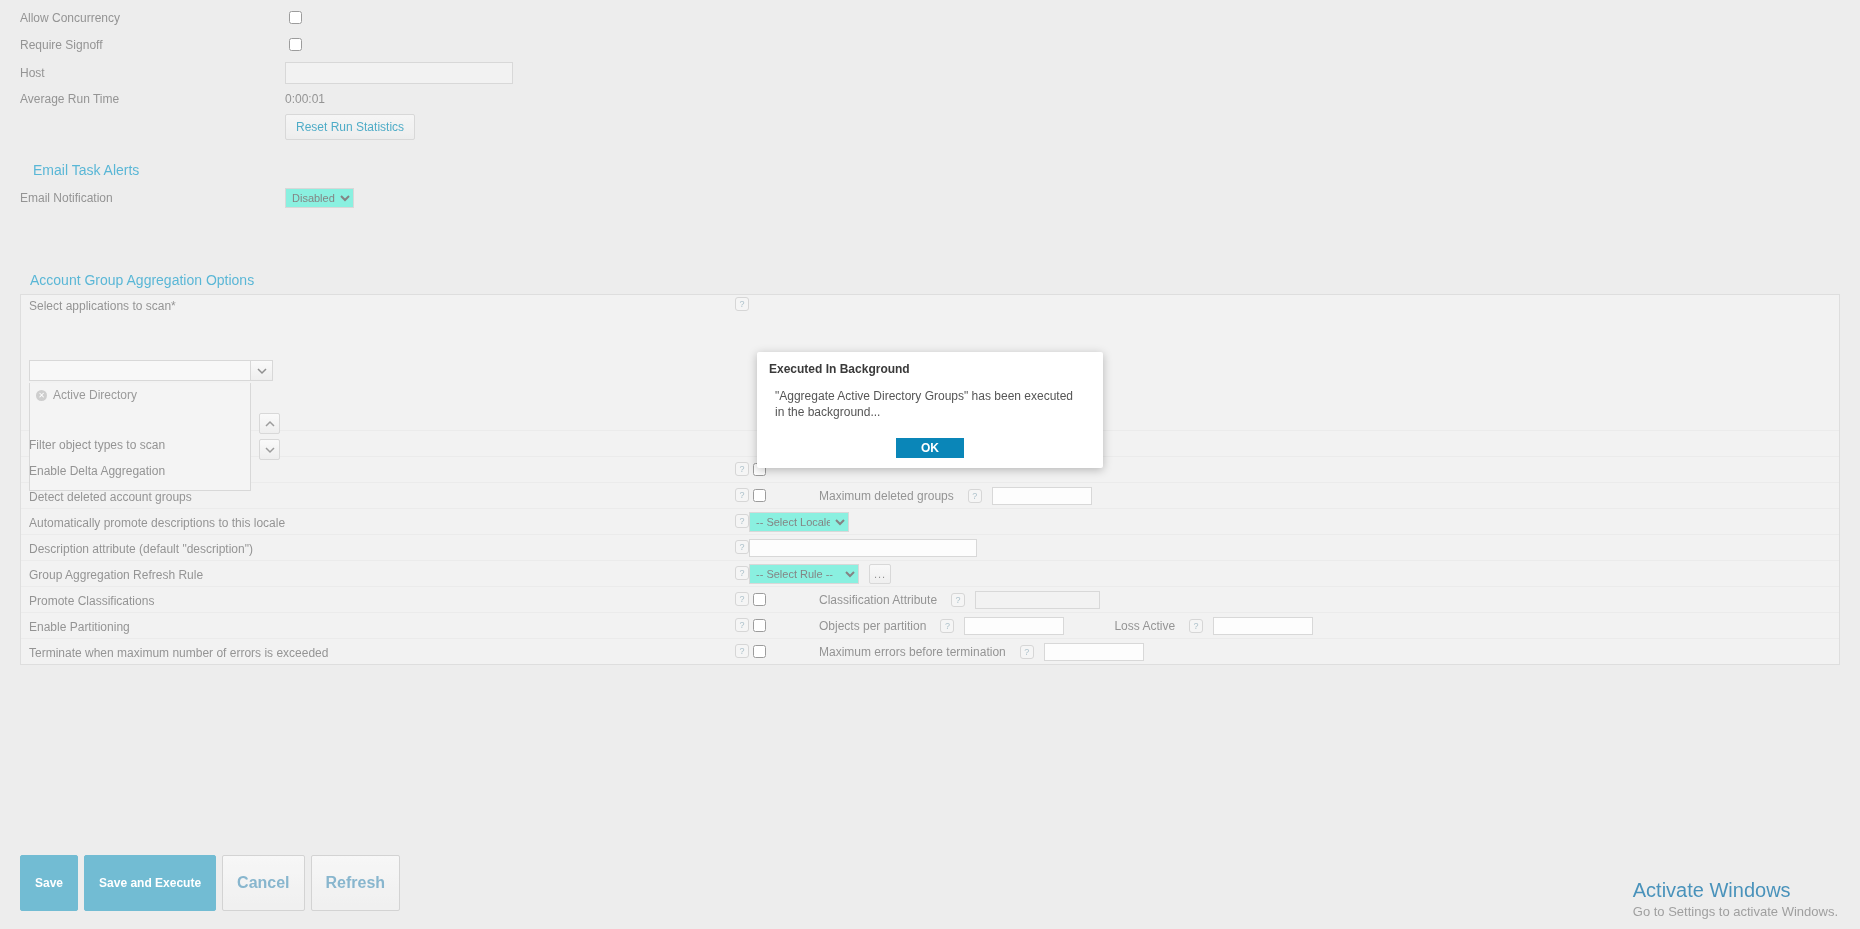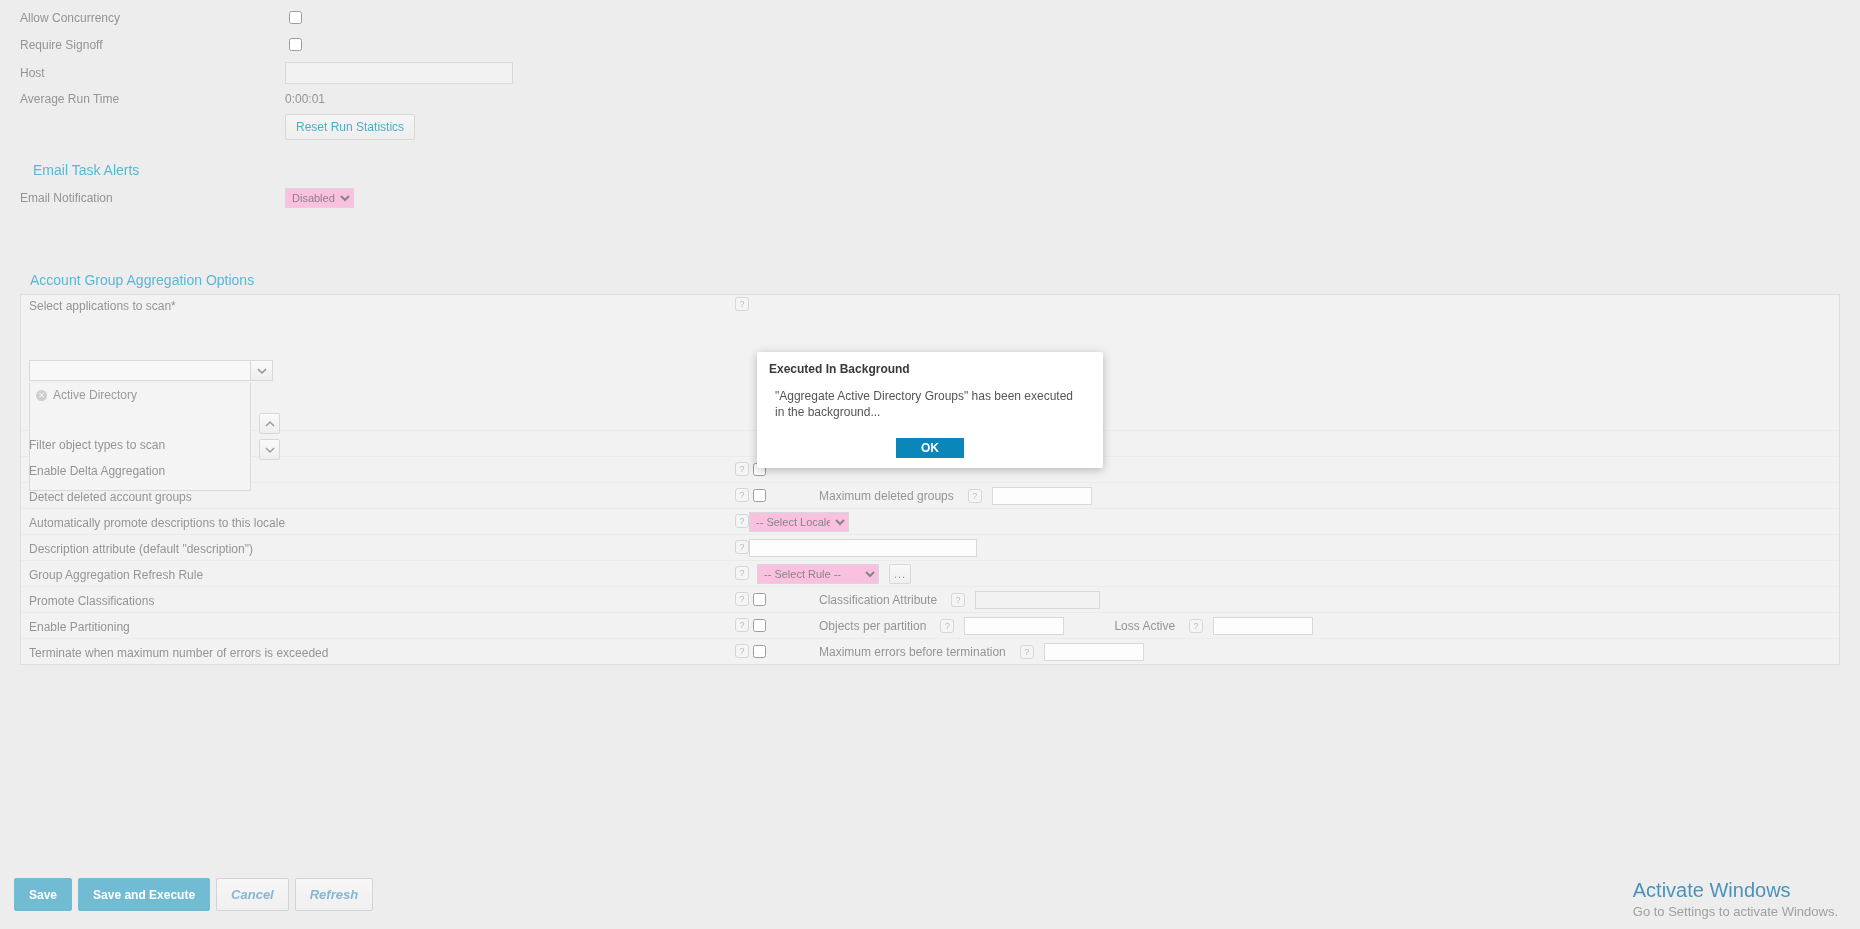--- a/index.html
+++ b/index.html
@@ -43,46 +43,45 @@
     padding: 2px 6px;
     font-size: 12px;
     color: #555;
   }
   input[type="checkbox"] {
     width: 13px;
     height: 13px;
   }
   select {
     border: 1px solid #c9c9c9;
-    background: #f9a8d4;
+    background: #5eead4;
     height: 20px;
     font-size: 11px;
     color: #555;
     padding: 0 2px;
   }
 
   .btn-gray {
     background: linear-gradient(#f2f2f2, #e7e7e7);
     border: 1px solid #c9c9c9;
     border-radius: 2px;
     color: #0a8cb2;
     font-size: 12px;
     padding: 5px 10px;
     cursor: pointer;
   }
   .btn-gray-alt {
     background: linear-gradient(#f4f4f4, #eaeaea);
     border: 1px solid #c3c3c3;
     border-radius: 2px;
     color: #5a9abb;
-    font-size: 13px;
+    font-size: 16px;
     font-weight: bold;
-    padding: 8px 14px;
-    cursor: pointer;
-    font-style: italic;
+    padding: 18px 14px;
+    cursor: pointer;
   }
   .btn-blue {
     background: #3ca2c2;
     border: 1px solid #3ca2c2;
     border-radius: 2px;
     color: #fff;
     font-size: 12px;
     font-weight: bold;
     padding: 6px 14px;
     cursor: pointer;
@@ -241,21 +240,21 @@
     cursor:pointer;
     border-radius:2px;
     font-size:11px;color:#666;
     letter-spacing: 1px;
   }
 
   
   .footer-buttons {
     position: absolute;
     bottom: 18px;
-    left: 14px;
+    left: 20px;
     display: flex;
     gap: 6px;
   }
 
   
   .watermark {
     position: absolute;
     right: 22px;
     bottom: 10px;
     text-align: left;
@@ -468,21 +467,21 @@
         <input type="text" class="mid-txt txt-light" value="" style="">
       </div>
     </div>
 
     <div class="agg-row">
       <div class="agg-left">
         <span class="lbl">Group Aggregation Refresh Rule</span>
         <span class="help-icon">?</span>
       </div>
       <div class="agg-right">
-        <select style="width:122px;margin-left:8px;">
+        <select style="width:110px;">
           <option>-- Select Rule --</option>
         </select>
         <div class="ellipsis-btn">
             <span>...</span>
           </div>
       </div>
     </div>
 
     <div class="agg-row">
       <div class="agg-left">

